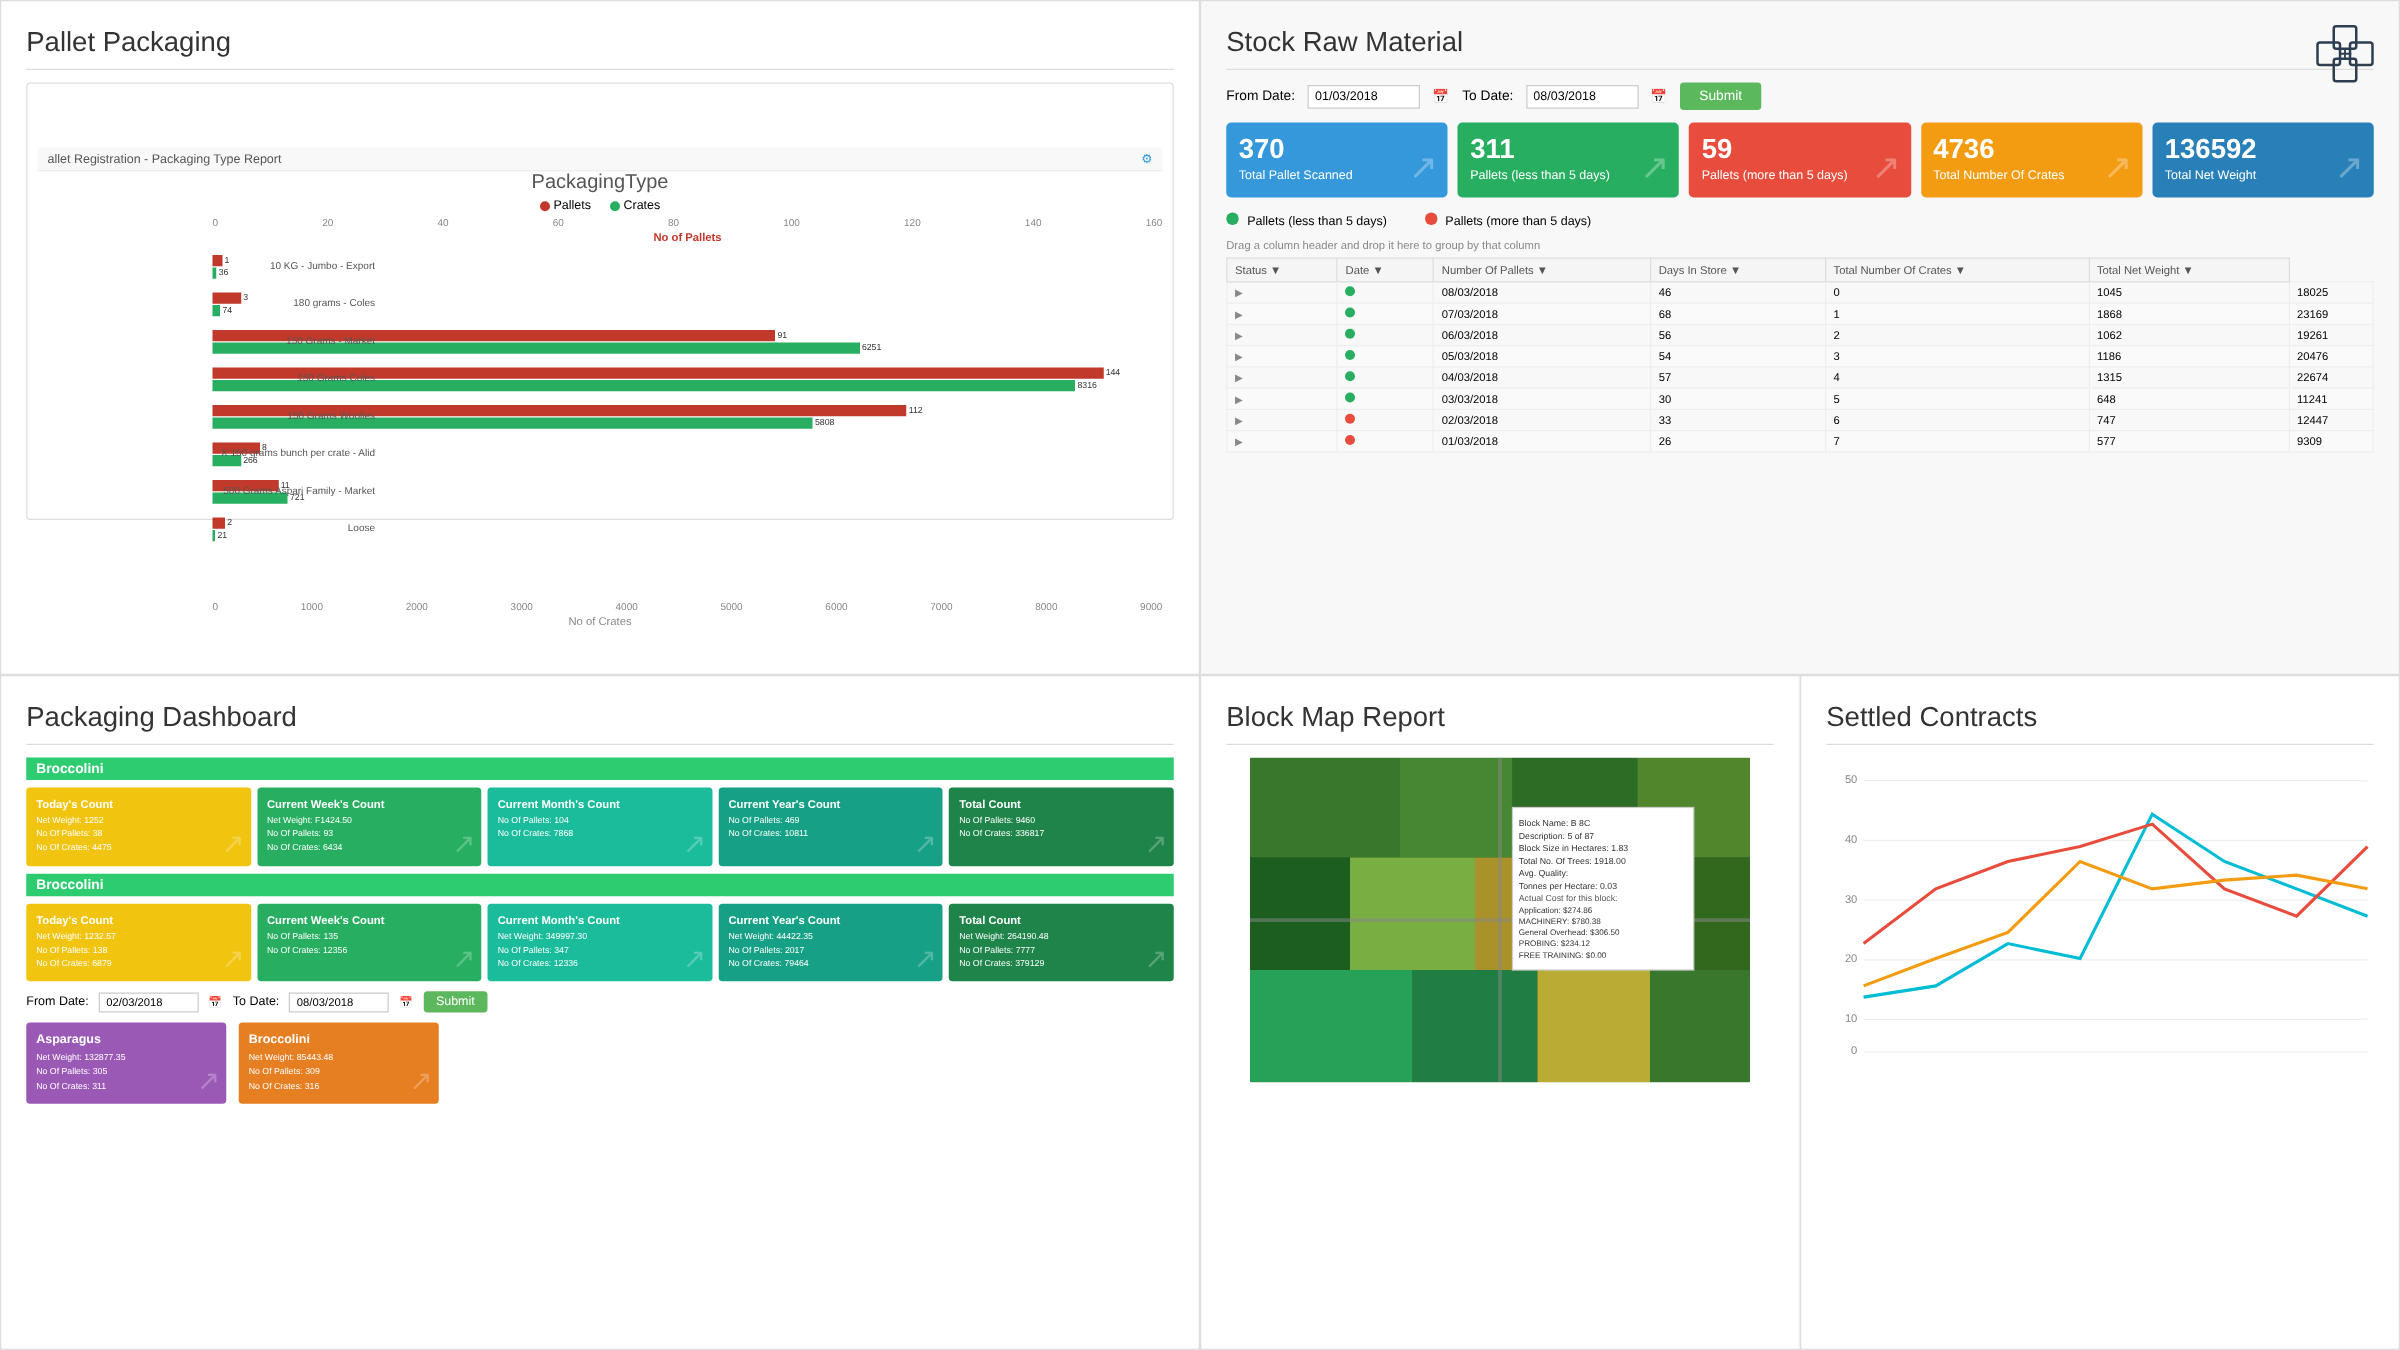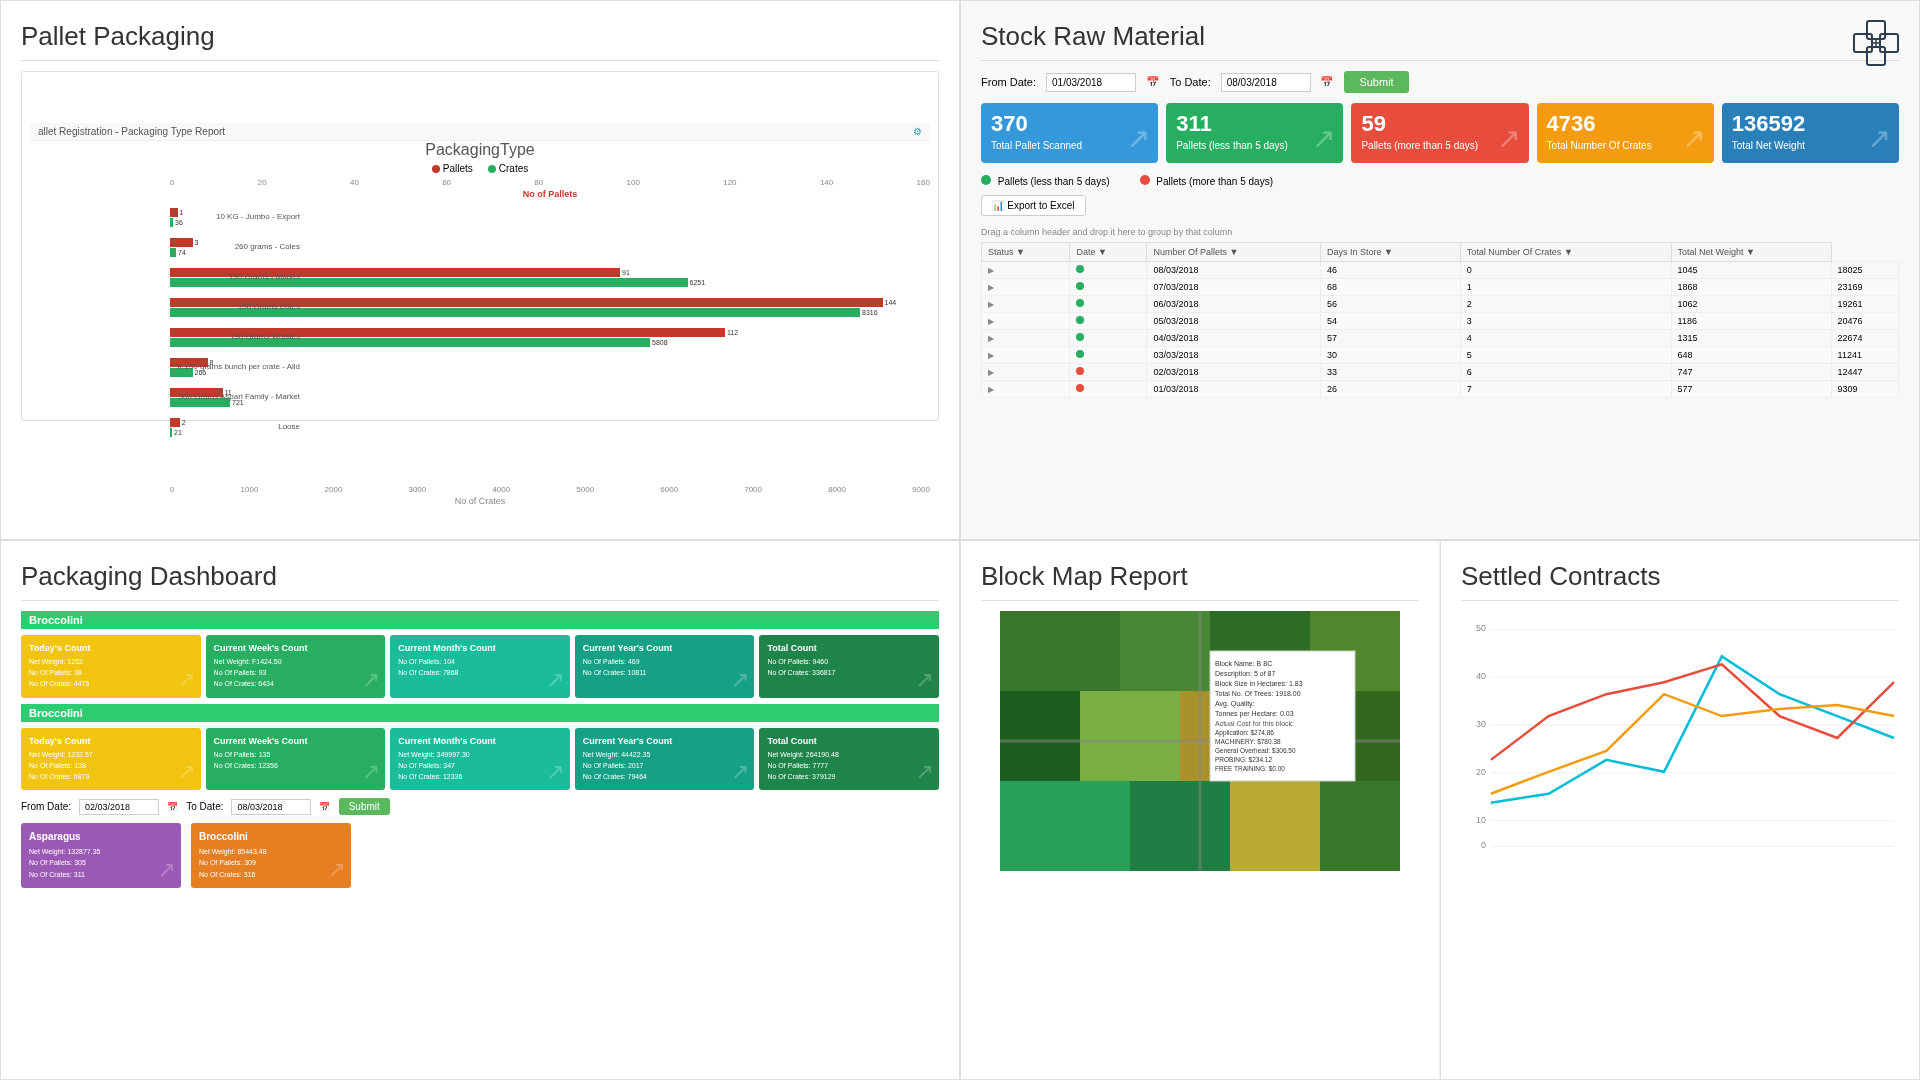--- a/index.html
+++ b/index.html
@@ -23,21 +23,21 @@
 
     .panel {
       background: #fff;
       border: 1px solid #ddd;
       padding: 20px;
       position: relative;
       overflow: hidden;
     }
 
     .panel-title {
-      font-size: 26px;
+      font-size: 22px;
       font-weight: 300;
       color: #333;
       margin-bottom: 10px;
       border-bottom: 1px solid #ddd;
       padding-bottom: 8px;
     }
 
     
     .pallet-panel {
       grid-column: 1;
@@ -464,21 +464,21 @@
               <div class="bar-fill bar-red" style="width:1%;"></div>
               <span class="bar-val">1</span>
             </div>
             <div class="bar">
               <div class="bar-fill bar-green" style="width:0.4%;"></div>
               <span class="bar-val">36</span>
             </div>
           </div>
         </div>
         <div class="bar-row">
-          <div class="bar-label">260 grams - Coles</div>
+          <div class="bar-label">180 grams - Coles</div>
           <div class="bar-group">
             <div class="bar">
                 <div class="bar-fill bar-red" style="width:3%;"></div>
                 <span class="bar-val">3</span>
               </div>
             <div class="bar">
                 <div class="bar-fill bar-green" style="width:0.8%;"></div>
                 <span class="bar-val">74</span>
               </div>
           </div>
@@ -635,26 +635,20 @@
       <span>
         <span class="legend-circle dot-green" style="background:#27ae60;"></span>
         <span>Pallets (less than 5 days)</span>
       </span>
       <span>
         <span class="legend-circle" style="background:#e74c3c;"></span>
         <span>Pallets (more than 5 days)</span>
       </span>
     </div>
 
-    <div style="margin-bottom:5px;">
-      <button class="export-btn">
-        <span>📊</span>
-        <span>Export to Excel</span>
-      </button>
-    </div>
     <div class="drag-hint">Drag a column header and drop it here to group by that column</div>
 
     <table class="data-table">
       <thead>
         <tr>
           <th>Status <span>▼</span></th>
           <th>Date <span>▼</span></th>
           <th>Number Of Pallets <span>▼</span></th>
           <th>Days In Store <span>▼</span></th>
           <th>Total Number Of Crates <span>▼</span></th>

